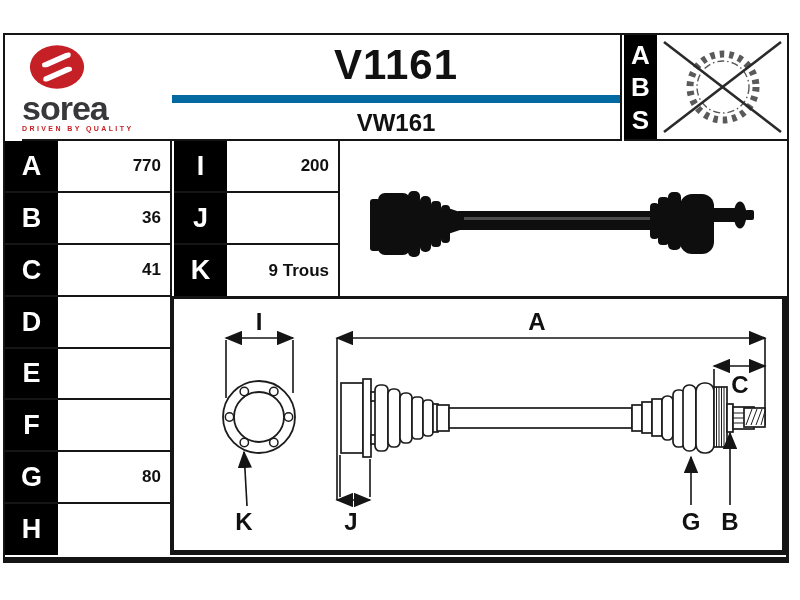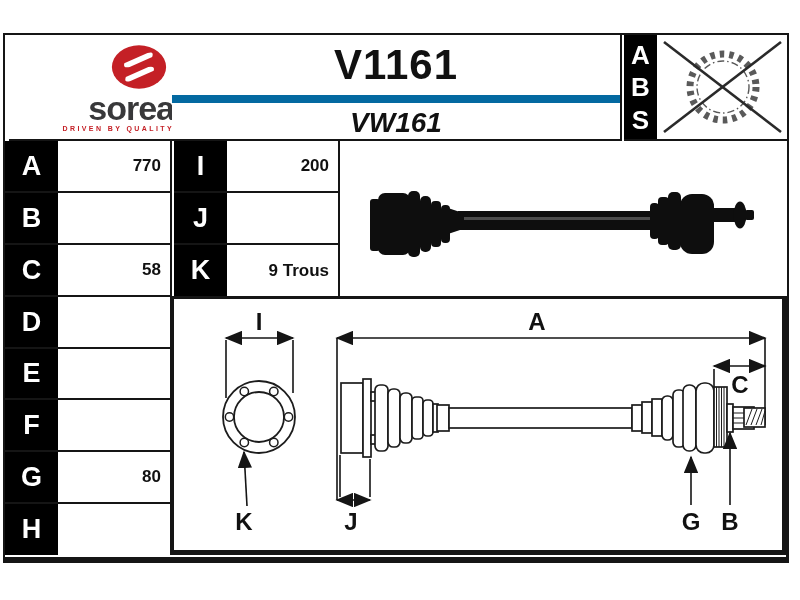--- a/index.html
+++ b/index.html
@@ -3,30 +3,30 @@
 <meta charset="utf-8">
 <style>
   html,body{margin:0;padding:0;background:#fff;}
   #stage{position:relative;width:800px;height:600px;background:#fff;
          font-family:"Liberation Sans",sans-serif;color:#111;overflow:hidden;}
   .cell{position:absolute;box-sizing:border-box;}
   
   #sheet{left:3px;top:33px;width:786px;height:530px;border:2px solid #151515;
          border-right-width:3px;border-bottom-width:6px;background:#fff;}
   
-  #logo-cell{left:9px;top:35px;width:165px;height:106px;border-bottom:2px solid #151515;
-             display:flex;flex-direction:column;align-items:flex-end;justify-content:center;background:#fff;}
+  #logo-cell{left:22px;top:35px;width:165px;height:106px;border-bottom:2px solid #151515;
+             display:flex;flex-direction:column;align-items:flex-start;justify-content:center;background:#fff;}
   .brand-name{font-weight:bold;font-size:34px;letter-spacing:-1px;color:#38383a;line-height:30px;margin-top:2px;}
   .brand-tagline{font-weight:bold;font-size:7px;letter-spacing:2.4px;color:#c42026;margin-top:2px;}
   #title-cell{left:172px;top:35px;width:450px;height:106px;border-bottom:2px solid #151515;
               border-right:2px solid #151515;background:#fff;}
   .title-top{height:60px;border-bottom:8px solid #0369a1;display:flex;align-items:center;justify-content:center;
              font-weight:bold;font-size:42px;letter-spacing:1px;}
   .title-bottom{height:39px;display:flex;align-items:center;justify-content:center;
-             font-weight:bold;font-size:28px;font-style:italic;}
+             font-weight:bold;font-size:24px;}
   #abs-cell{left:624px;top:35px;width:33px;height:106px;background:#000;border-bottom:2px solid #151515;
             display:flex;flex-direction:column;align-items:center;justify-content:space-evenly;
             color:#fff;font-weight:bold;font-size:26px;line-height:26px;}
   #gear-cell{left:657px;top:35px;width:130px;height:106px;border-bottom:2px solid #151515;background:#fff;
              display:flex;align-items:center;justify-content:center;}
   
   .specwrap{position:absolute;box-sizing:border-box;border-right:2px solid #151515;background:#fff;}
   #leftspecs{left:5px;top:141px;width:167px;height:414px;}
   #midspecs{left:174px;top:141px;width:166px;height:155px;}
   .srow{display:flex;box-sizing:border-box;border-bottom:2px solid #151515;}
@@ -81,24 +81,25 @@
     </svg>
   </div>
 
   <div id="leftspecs" class="specwrap">
     <div class="srow" style="height:52px">
       <div class="slabel">A</div>
       <div class="sval">770</div>
     </div>
     <div class="srow" style="height:52px">
       <div class="slabel">B</div>
+      <div class="sval">36</div>
     </div>
     <div class="srow" style="height:52px">
       <div class="slabel">C</div>
-      <div class="sval">58</div>
+      <div class="sval">41</div>
     </div>
     <div class="srow" style="height:52px">
       <div class="slabel">D</div>
       <div class="sval"></div>
     </div>
     <div class="srow" style="height:51px">
       <div class="slabel">E</div>
       <div class="sval"></div>
     </div>
     <div class="srow" style="height:52px">

